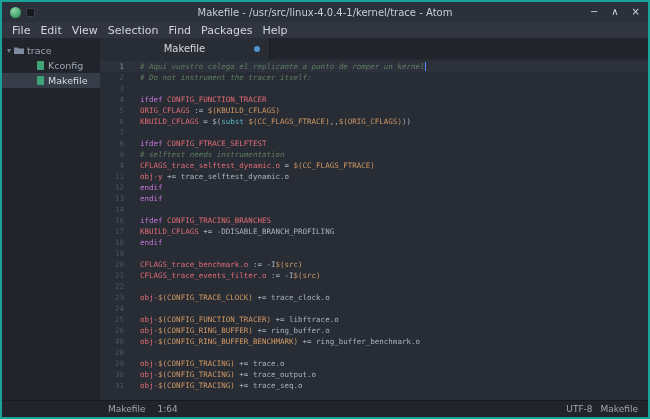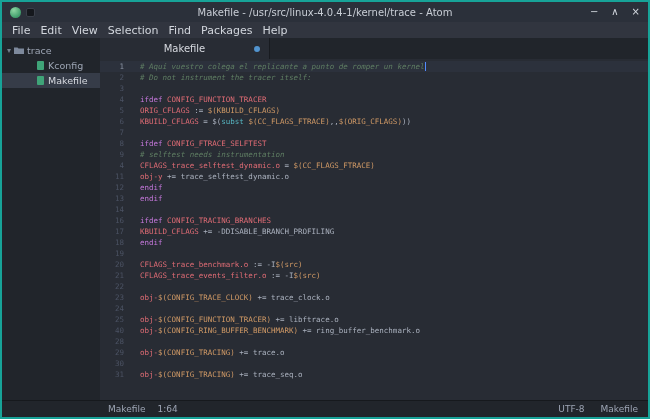--- a/index.html
+++ b/index.html
@@ -89,21 +89,21 @@
   .tok-txt { color: #abb2bf; }
   .cursor { display: inline-block; width: 1px; height: 9px; background: #528bff; vertical-align: middle; margin-left: 1px; }
   
   .statusbar {
     height: 17px; flex: 0 0 17px; background: #21252b;
     border-top: 1px solid #16191d;
     display: flex; align-items: center;
     font-size: 9px; color: #9da5b4; padding: 0 10px;
   }
   .status-left { display: flex; gap: 12px; padding-left: 96px; }
-  .status-right { margin-left: auto; display: flex; gap: 16px; }
+  .status-right { margin-left: auto; display: flex; gap: 8px; }
 </style>
 </head>
 <body>
 
 <div class="window">
 
   <div class="titlebar">
     <div class="titlebar-icons">
       <span class="app-icon"></span>
       <span class="pkg-icon"></span>
@@ -175,24 +175,25 @@
             <div class="line"><span class="ln">16</span><span class="code"><span class="tok-kw">ifdef</span><span class="tok-txt"> </span><span class="tok-var">CONFIG_TRACING_BRANCHES</span></span></div>
             <div class="line"><span class="ln">17</span><span class="code"><span class="tok-var">KBUILD_CFLAGS</span><span class="tok-txt"> += -DDISABLE_BRANCH_PROFILING</span></span></div>
             <div class="line"><span class="ln">18</span><span class="code"><span class="tok-kw">endif</span></span></div>
             <div class="line"><span class="ln">19</span><span class="code"></span></div>
             <div class="line"><span class="ln">20</span><span class="code"><span class="tok-var">CFLAGS_trace_benchmark.o</span><span class="tok-txt"> := -I</span><span class="tok-interp">$(src)</span></span></div>
             <div class="line"><span class="ln">21</span><span class="code"><span class="tok-var">CFLAGS_trace_events_filter.o</span><span class="tok-txt"> := -I</span><span class="tok-interp">$(src)</span></span></div>
             <div class="line"><span class="ln">22</span><span class="code"></span></div>
             <div class="line"><span class="ln">23</span><span class="code"><span class="tok-var">obj-</span><span class="tok-interp">$(CONFIG_TRACE_CLOCK)</span><span class="tok-txt"> += trace_clock.o</span></span></div>
             <div class="line"><span class="ln">24</span><span class="code"></span></div>
             <div class="line"><span class="ln">25</span><span class="code"><span class="tok-var">obj-</span><span class="tok-interp">$(CONFIG_FUNCTION_TRACER)</span><span class="tok-txt"> += libftrace.o</span></span></div>
+            <div class="line"><span class="ln">26</span><span class="code"><span class="tok-var">obj-</span><span class="tok-interp">$(CONFIG_RING_BUFFER)</span><span class="tok-txt"> += ring_buffer.o</span></span></div>
             <div class="line"><span class="ln">40</span><span class="code"><span class="tok-var">obj-</span><span class="tok-interp">$(CONFIG_RING_BUFFER_BENCHMARK)</span><span class="tok-txt"> += ring_buffer_benchmark.o</span></span></div>
             <div class="line"><span class="ln">28</span><span class="code"></span></div>
             <div class="line"><span class="ln">29</span><span class="code"><span class="tok-var">obj-</span><span class="tok-interp">$(CONFIG_TRACING)</span><span class="tok-txt"> += trace.o</span></span></div>
-            <div class="line"><span class="ln">30</span></div>
+            <div class="line"><span class="ln">30</span><span class="code"><span class="tok-var">obj-</span><span class="tok-interp">$(CONFIG_TRACING)</span><span class="tok-txt"> += trace_output.o</span></span></div>
             <div class="line"><span class="ln">31</span><span class="code"><span class="tok-var">obj-</span><span class="tok-interp">$(CONFIG_TRACING)</span><span class="tok-txt"> += trace_seq.o</span></span></div>
           </div>
       </div>
     </div>
   </div>
 
   <div class="statusbar">
     <div class="status-left">
       <span>Makefile</span>
       <span>1:64</span>

